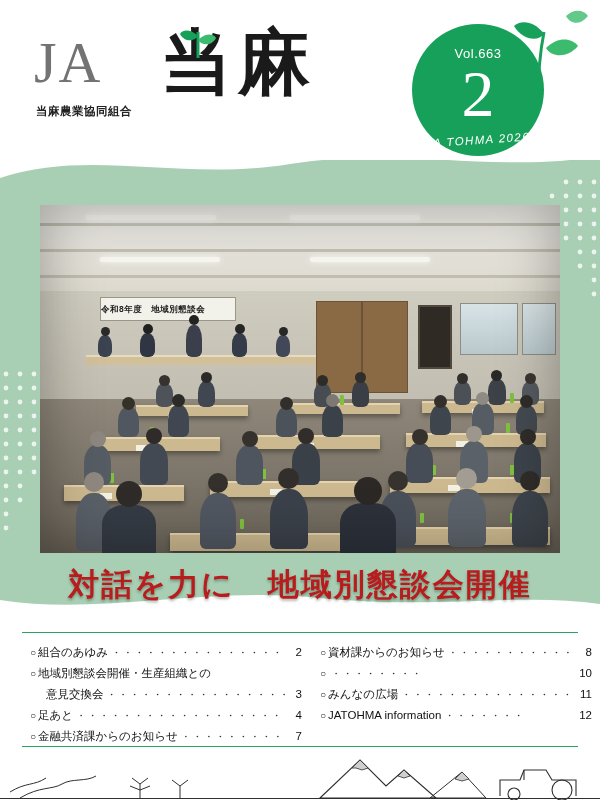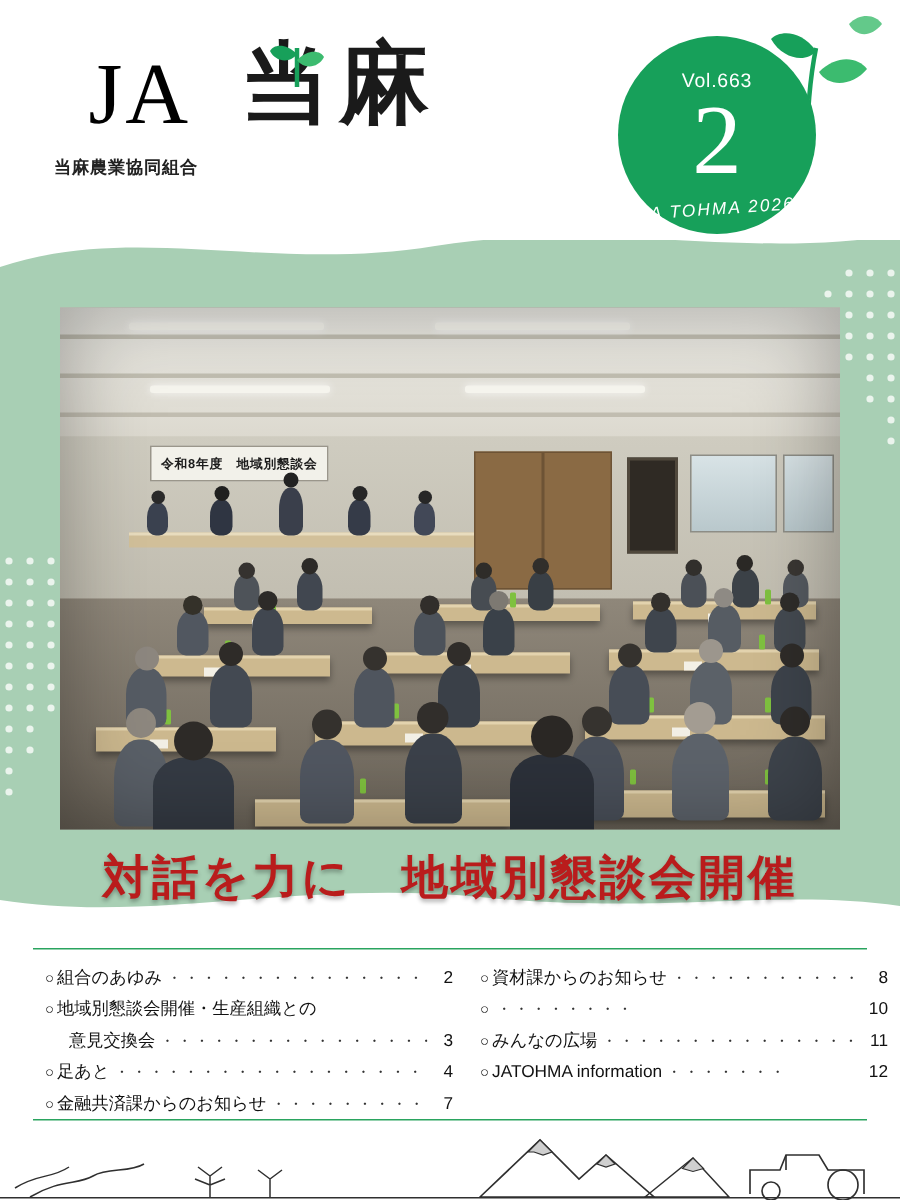--- a/index.html
+++ b/index.html
@@ -24,37 +24,36 @@
     background: #ffffff;
     z-index: 5;
   }
   .logo-ja {
     position: absolute;
     left: 34px; top: 34px;
     font-family: "Liberation Serif", serif;
     font-size: 58px;
     font-weight: 400;
     letter-spacing: 2px;
-    color: #000000;
+    color: #737373;
     line-height: 1;
-    margin-left: 25px;
   }
   .logo-sub {
     position: absolute;
     left: 36px; top: 104px;
     font-size: 11.5px;
     letter-spacing: 0.5px;
     color: #222;
     font-weight: 700;
   }
   .logo-kanji {
     position: absolute;
     left: 160px; top: 26px;
     font-family: "DejaVu Serif", serif;
-    font-size: 60px;
+    font-size: 72px;
     font-weight: 700;
     color: #1a1a1a;
     line-height: 1;
     letter-spacing: 6px;
   }
   .leaf-accent {
     position: absolute;
     left: 178px; top: 24px;
     width: 40px; height: 36px;
   }
@@ -158,26 +157,26 @@
   .photo .light {
     position: absolute; height: 5px; background: #f7f6ef; border-radius: 2px;
     box-shadow: 0 0 6px rgba(255,255,255,.8);
   }
   .photo .backwall {
     position: absolute; left: 0; top: 86px; width: 100%; height: 108px;
     background: linear-gradient(#cfccc0, #c2beb1);
   }
   .photo .banner {
     position: absolute; left: 60px; top: 92px;
-    width: 119px; height: 24px;
+    width: 136px; height: 24px;
     background: #f2f1ea;
     border: 1px solid #9a968b;
     color: #1c1c1c;
     font-size: 8.5px;
-    text-align: center;
+    text-align: left;
     line-height: 23px;
     letter-spacing: 0.5px;
     font-weight: 700;
   }
   .photo .door {
     position: absolute; top: 96px;
     background: #8a6a44; border: 1px solid #6d5335;
   }
   .photo .window {
     position: absolute; top: 98px;

